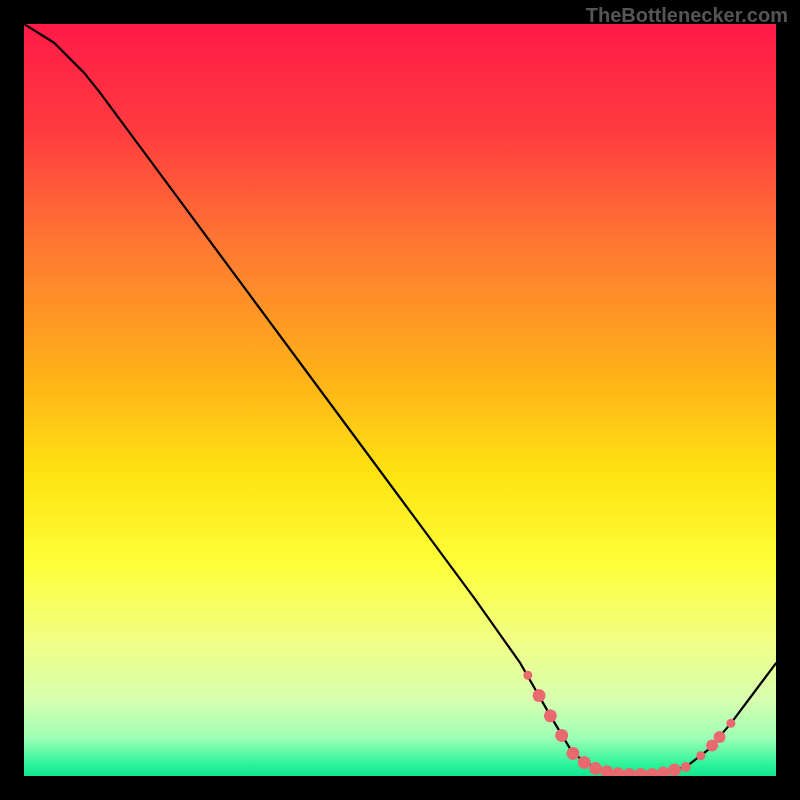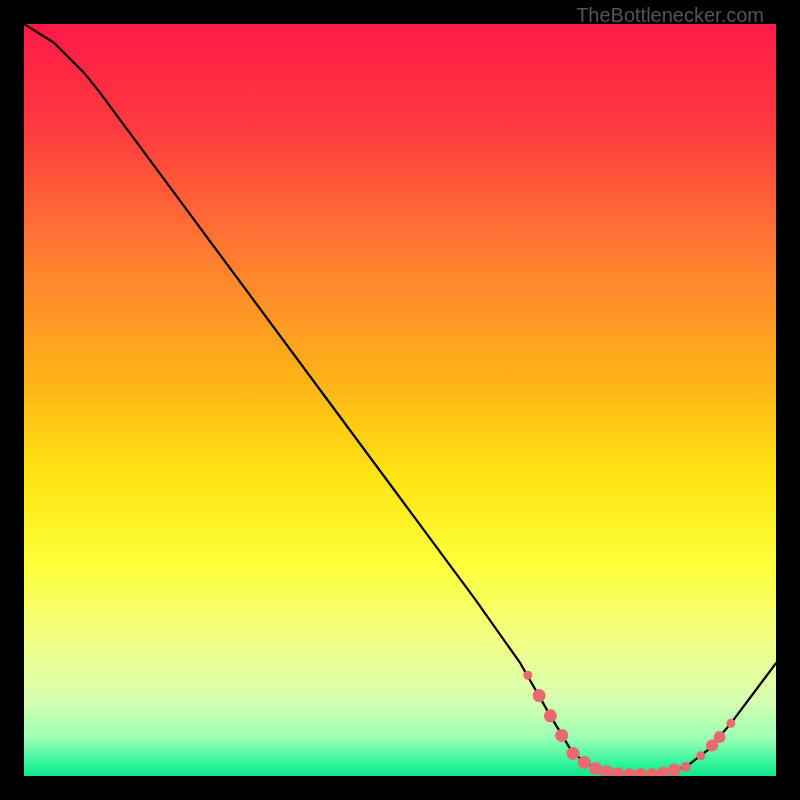--- a/index.html
+++ b/index.html
@@ -15,24 +15,24 @@
     position: absolute;
     left: 24px;
     top: 24px;
     width: 752px;
     height: 752px;
     background: #000;
   }
   .watermark {
     position: absolute;
     top: 4px;
-    right: 36px;
+    right: 12px;
     color: #555;
     font-size: 20px;
-    font-weight: 400;
+    font-weight: 700;
     z-index: 10;
     user-select: none;
   }
   svg { display: block; }
 </style>
 </head>
 <body>
 
 <div class="watermark">TheBottlenecker.com</div>
 

